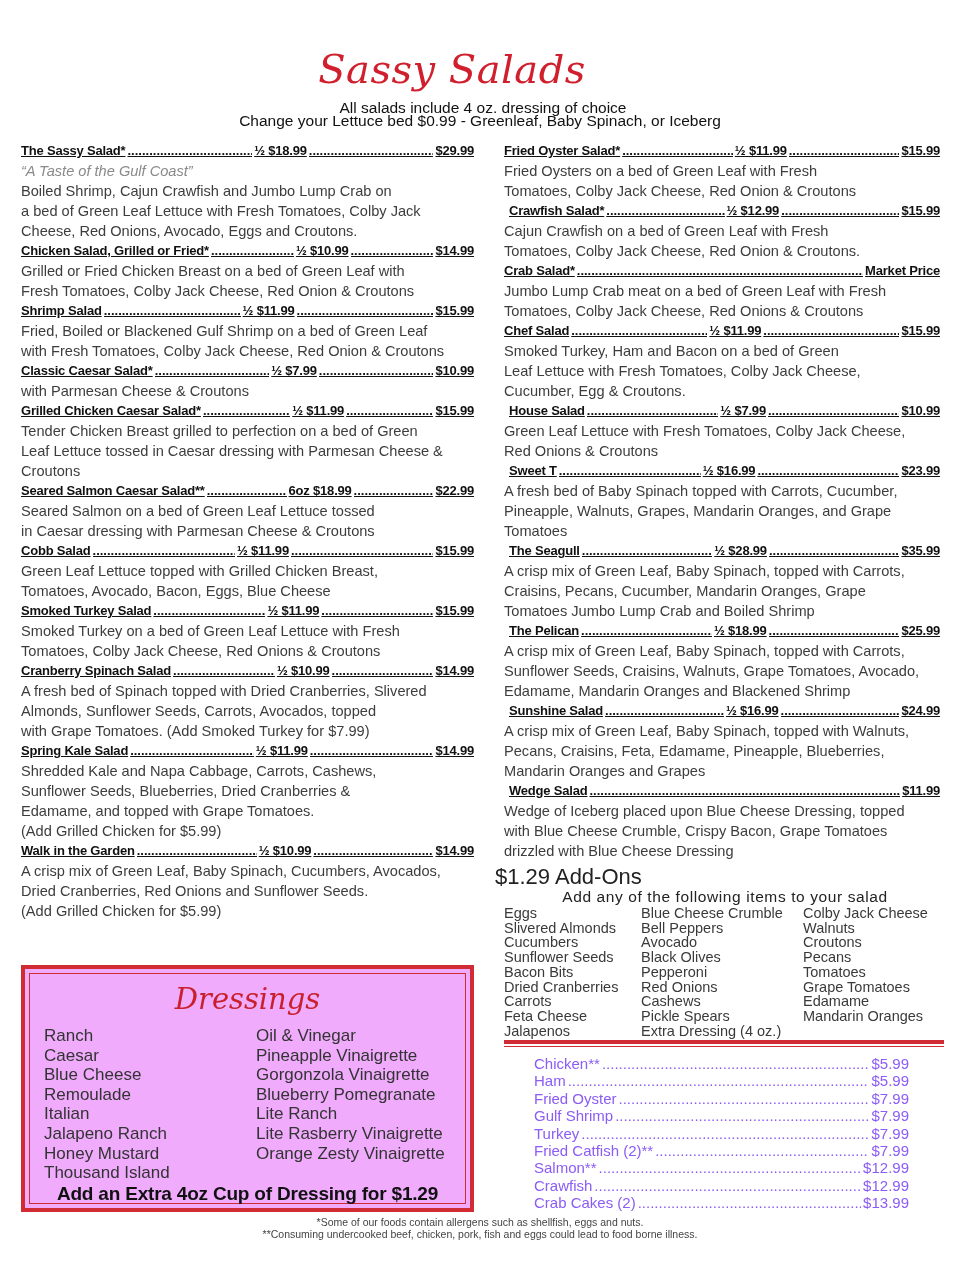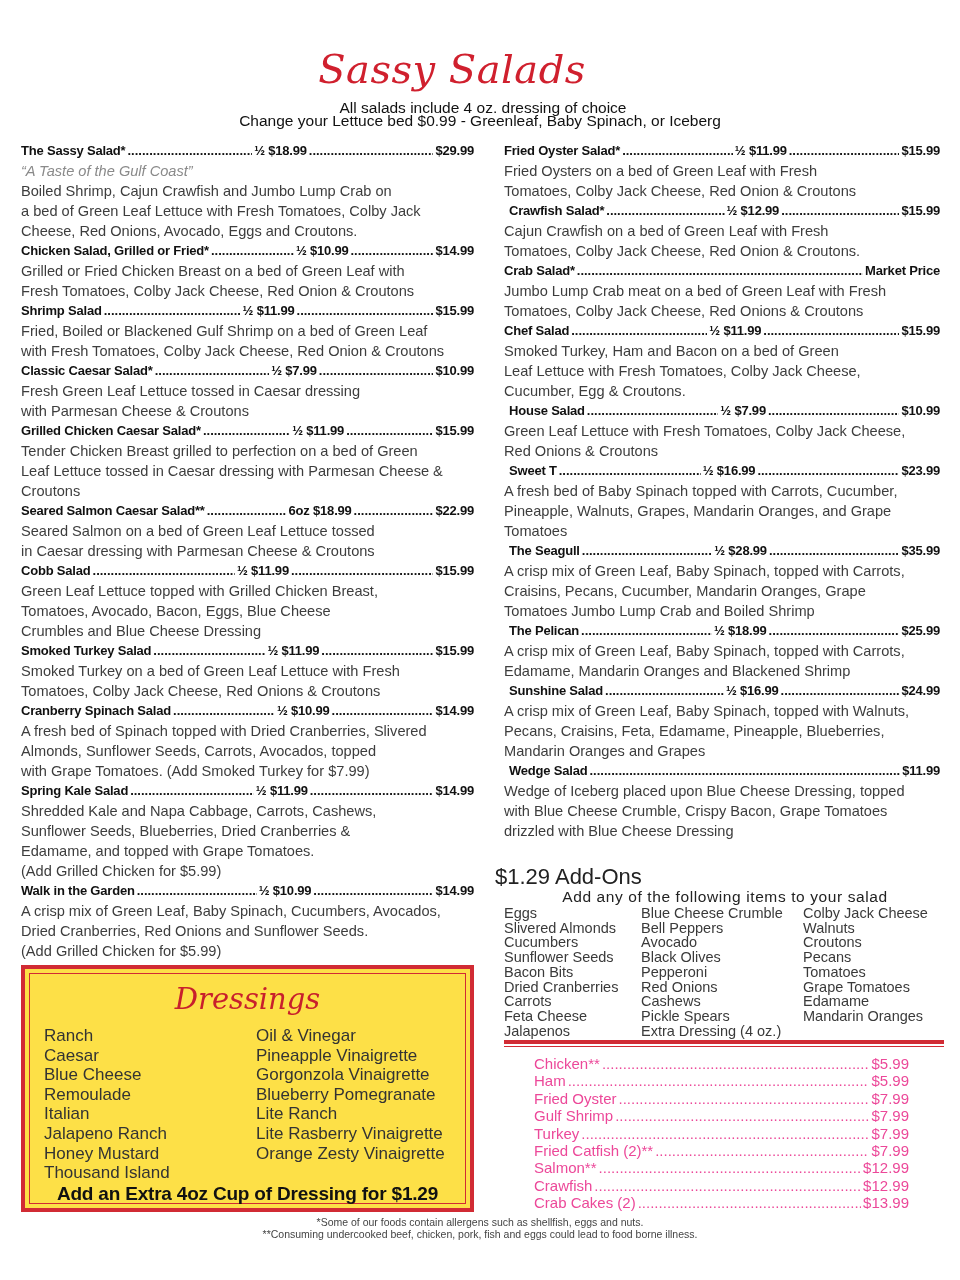--- a/index.html
+++ b/index.html
@@ -20,36 +20,37 @@
 
   .col { position: absolute; top: 141px; }
   .col-left { left: 21px; width: 453px; }
   .col-right { left: 504px; width: 436px; }
 
   .item-head {
     display: flex; align-items: center; white-space: nowrap; overflow: hidden;
     font-family: "Liberation Sans", sans-serif; font-weight: bold; font-size: 13px;
     color: #111; height: 20px; line-height: 20px; letter-spacing: -0.2px;
     transform-origin: left center;
+    text-decoration: underline;
   }
   .item-head .name { flex: 0 0 auto; }
   .item-head .dots { flex: 1 1 auto; overflow: hidden; margin: 0 2px; }
   .item-head .dots::before {
     content: "........................................................................................................................................................";
     letter-spacing: 0px;
   }
   .item-head .half { flex: 0 0 auto; }
   .item-head .price { flex: 0 0 auto; }
   .indent { padding-left: 5px; }
   .desc { font-size: 14.6px; line-height: 20px; color: #3d3d3d; white-space: nowrap; }
   .tagline { font-style: italic; color: #8a8a8a; }
 
   .dress-box {
     position: absolute; left: 21px; top: 965px; width: 453px; height: 247px;
-    border: 4px solid #d12b34; background: #fde047;
+    border: 4px solid #d12b34; background: #f0abfc;
   }
   .dress-inner {
     position: absolute; left: 4px; top: 4px; right: 4px; bottom: 4px;
     border: 1px solid #d12b34;
   }
   .dress-title {
     position: absolute; left: 0; width: 100%; top: 8px; text-align: center;
     font-family: "DejaVu Serif", serif; font-style: italic; font-size: 29px; color: #c8202c;
   }
   .dress-col { position: absolute; top: 52px; font-size: 17px; line-height: 19.6px; color: #333; }
@@ -71,21 +72,21 @@
   .addon-col { position: absolute; top: 906px; font-size: 14.5px; line-height: 14.7px; color: #3a3a3a; }
   .addon-col.a1 { left: 504px; }
   .addon-col.a2 { left: 641px; }
   .addon-col.a3 { left: 803px; }
   .red-rule1 { position: absolute; left: 504px; top: 1040px; width: 440px; height: 4px; background: #d12b34; }
   .red-rule2 { position: absolute; left: 504px; top: 1046px; width: 440px; height: 1px; background: #d12b34; }
 
   .protein-list { position: absolute; left: 534px; top: 1055px; width: 375px; }
   .protein-row {
     display: flex; align-items: flex-end; white-space: nowrap; overflow: hidden;
-    font-size: 15px; line-height: 17.4px; color: #ec4899;
+    font-size: 15px; line-height: 17.4px; color: #8b5cf6;
   }
   .protein-row .pname { flex: 0 0 auto; }
   .protein-row .dots { flex: 1 1 auto; overflow: hidden; margin: 0 2px; }
   .protein-row .dots::before { content: "...................................................................................................................................."; }
   .protein-row .pprice { flex: 0 0 auto; }
 
   .footnote {
     position: absolute; left: 0; width: 960px; text-align: center;
     font-size: 10.5px; color: #444; line-height: 12px;
   }
@@ -129,21 +130,20 @@
     </div>
     <div class="desc">Fried, Boiled or Blackened Gulf Shrimp on a bed of Green Leaf</div>
     <div class="desc">with Fresh Tomatoes, Colby Jack Cheese, Red Onion &amp; Croutons</div>
     <div class="item-head">
       <span class="name">Classic Caesar Salad*</span>
       <span class="dots"></span>
       <span class="half">½  $7.99</span>
       <span class="dots"></span>
       <span class="price">$10.99</span>
     </div>
-    <div class="desc">Fresh Green Leaf Lettuce tossed in Caesar dressing</div>
     <div class="desc"> with Parmesan Cheese &amp; Croutons</div>
     <div class="item-head">
       <span class="name">Grilled Chicken Caesar Salad*</span>
       <span class="dots"></span>
       <span class="half">½  $11.99</span>
       <span class="dots"></span>
       <span class="price">$15.99</span>
     </div>
     <div class="desc">Tender Chicken Breast grilled to perfection on a bed of Green</div>
     <div class="desc">Leaf Lettuce tossed in Caesar dressing with Parmesan Cheese &amp;</div>
@@ -159,21 +159,20 @@
     <div class="desc">in Caesar dressing with Parmesan Cheese &amp; Croutons</div>
     <div class="item-head">
       <span class="name">Cobb Salad</span>
       <span class="dots"></span>
       <span class="half">½  $11.99</span>
       <span class="dots"></span>
       <span class="price">$15.99</span>
     </div>
     <div class="desc">Green Leaf Lettuce topped with Grilled Chicken Breast,</div>
     <div class="desc">Tomatoes, Avocado, Bacon, Eggs, Blue Cheese</div>
-    <div class="desc">Crumbles and Blue Cheese Dressing</div>
     <div class="item-head">
       <span class="name">Smoked Turkey Salad</span>
       <span class="dots"></span>
       <span class="half">½  $11.99</span>
       <span class="dots"></span>
       <span class="price">$15.99</span>
     </div>
     <div class="desc">Smoked Turkey on a bed of Green Leaf Lettuce with Fresh</div>
     <div class="desc">Tomatoes, Colby Jack Cheese, Red Onions &amp; Croutons</div>
     <div class="item-head">
@@ -274,20 +273,21 @@
     <div class="desc">Craisins, Pecans, Cucumber, Mandarin Oranges, Grape</div>
     <div class="desc">Tomatoes Jumbo Lump Crab and Boiled Shrimp</div>
     <div class="item-head indent">
       <span class="name">The Pelican</span>
       <span class="dots"></span>
       <span class="half">½  $18.99</span>
       <span class="dots"></span>
       <span class="price">$25.99</span>
     </div>
     <div class="desc">A crisp mix of Green Leaf, Baby Spinach, topped with Carrots,</div>
+    <div class="desc">Sunflower Seeds, Craisins, Walnuts, Grape Tomatoes, Avocado,</div>
     <div class="desc">Edamame, Mandarin Oranges and Blackened Shrimp</div>
     <div class="item-head indent">
       <span class="name">Sunshine Salad</span>
       <span class="dots"></span>
       <span class="half">½  $16.99</span>
       <span class="dots"></span>
       <span class="price">$24.99</span>
     </div>
     <div class="desc">A crisp mix of Green Leaf, Baby Spinach, topped with Walnuts,</div>
     <div class="desc">Pecans, Craisins, Feta, Edamame, Pineapple, Blueberries,</div>

